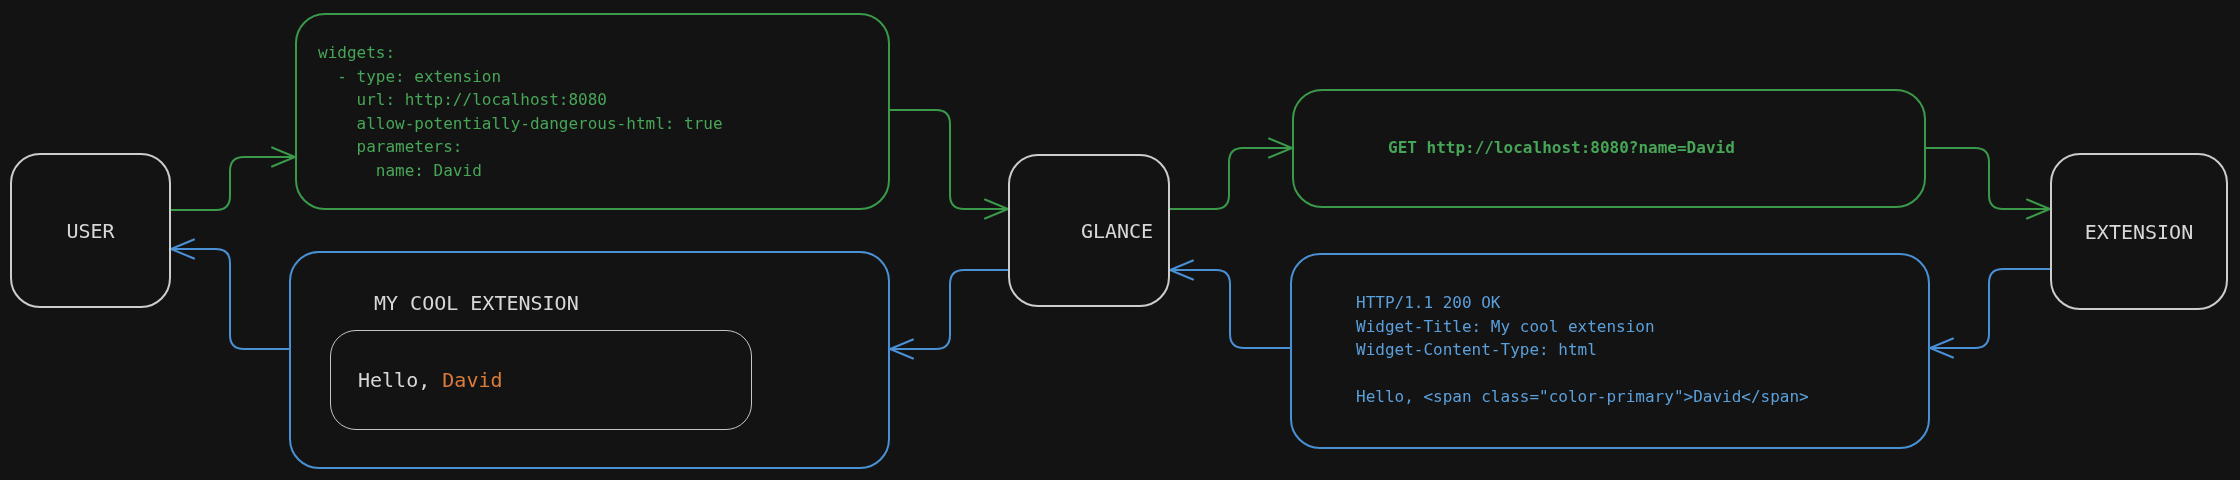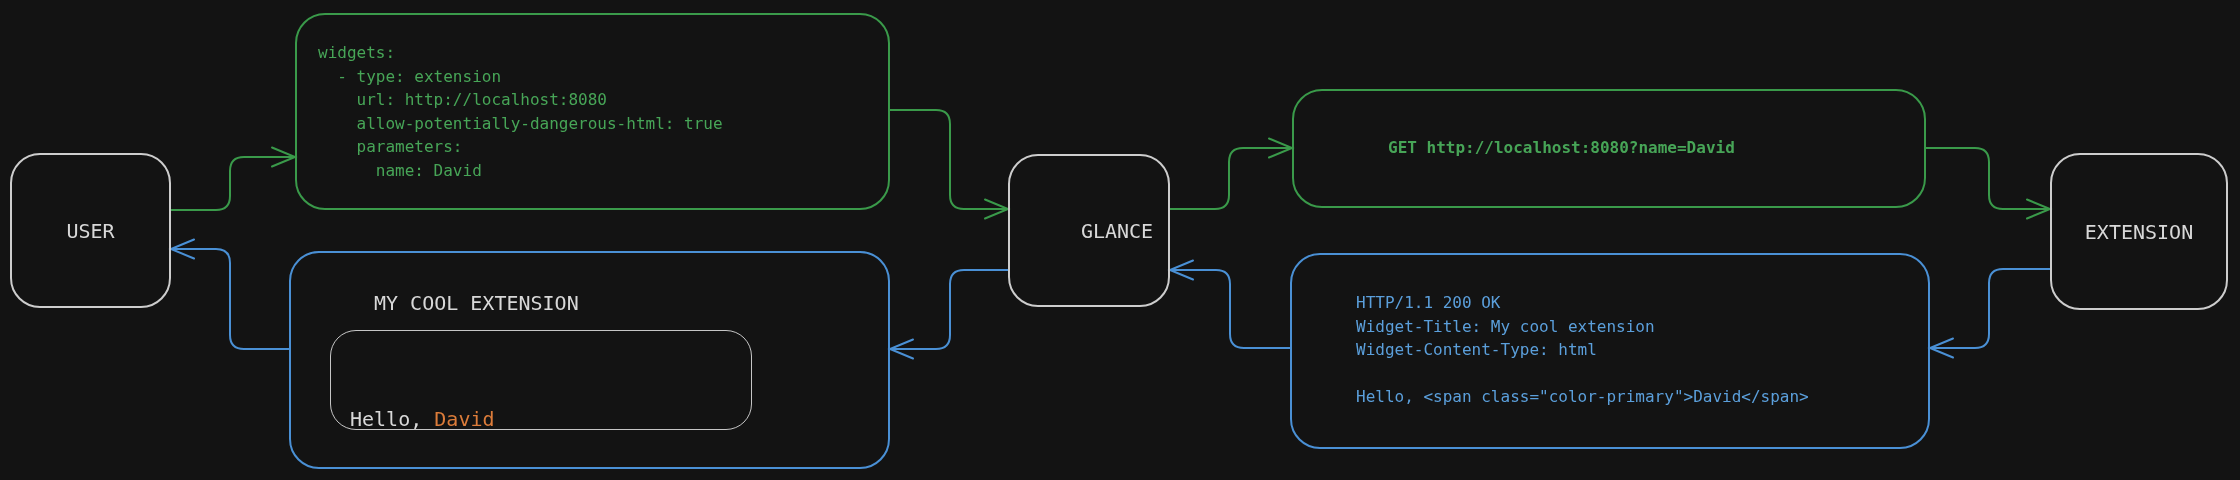--- a/index.html
+++ b/index.html
@@ -120,13 +120,13 @@
 <div class="box blue-border" style="left: 1290px; top: 253px; width: 640px; height: 196px;"></div>
 <pre class="code blue-text" style="left: 1343px; top: 291px; margin-left: 13px;">HTTP/1.1 200 OK
 Widget-Title: My cool extension
 Widget-Content-Type: html
 
 Hello, &lt;span class="color-primary"&gt;David&lt;/span&gt;</pre>
 
 <div class="box blue-border" style="left: 289px; top: 251px; width: 601px; height: 218px;"></div>
 <div class="txt" style="left: 350px; top: 291px; margin-left: 24px;">MY COOL EXTENSION</div>
 <div class="box inner-box" style="left: 330px; top: 330px; width: 422px; height: 100px;"></div>
-<div class="txt" style="left: 350px; top: 368px; margin-top: 39px;"><span>Hello, </span><span class="name-accent">David</span></div>
+<div class="txt" style="left: 358px; top: 368px;"><span>Hello, </span><span class="name-accent">David</span></div>
 
 </body></html>

